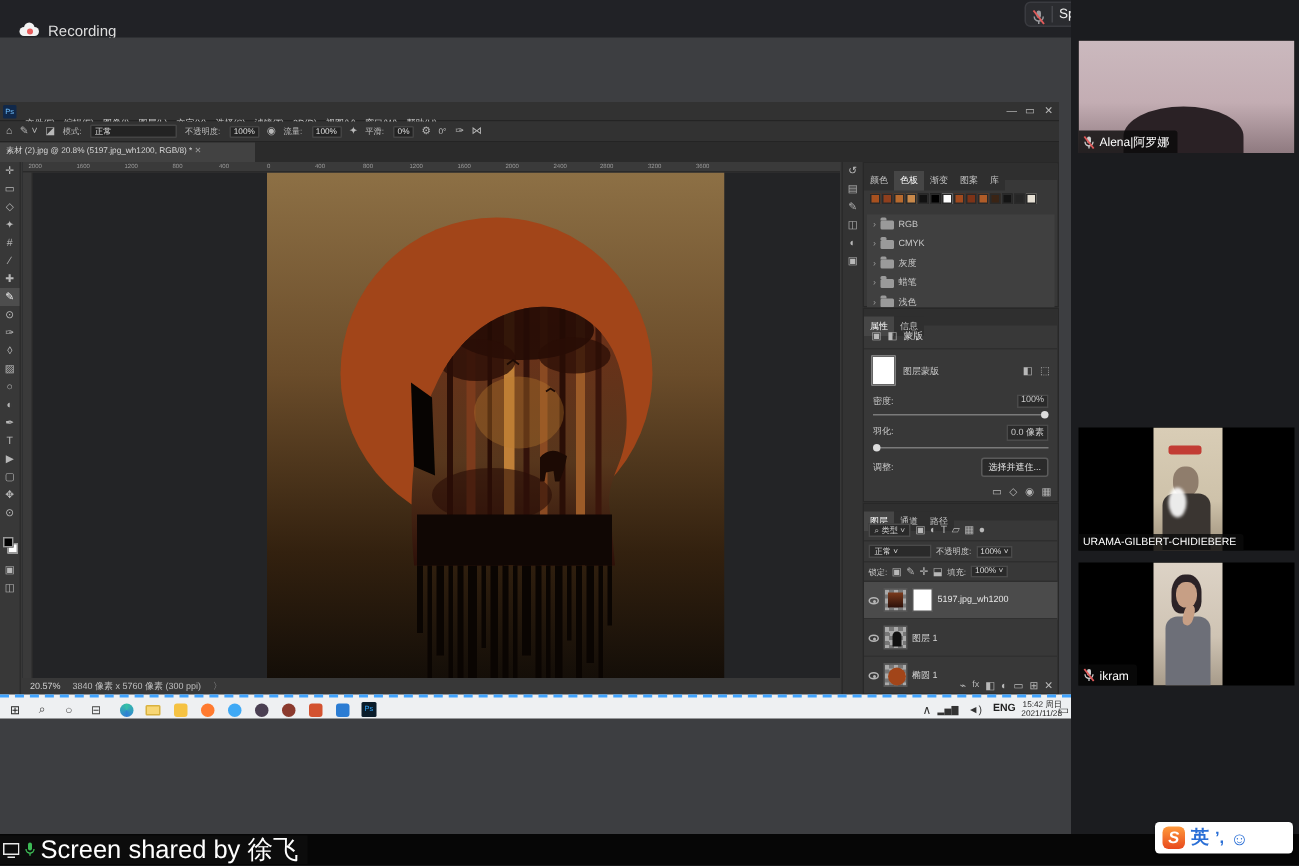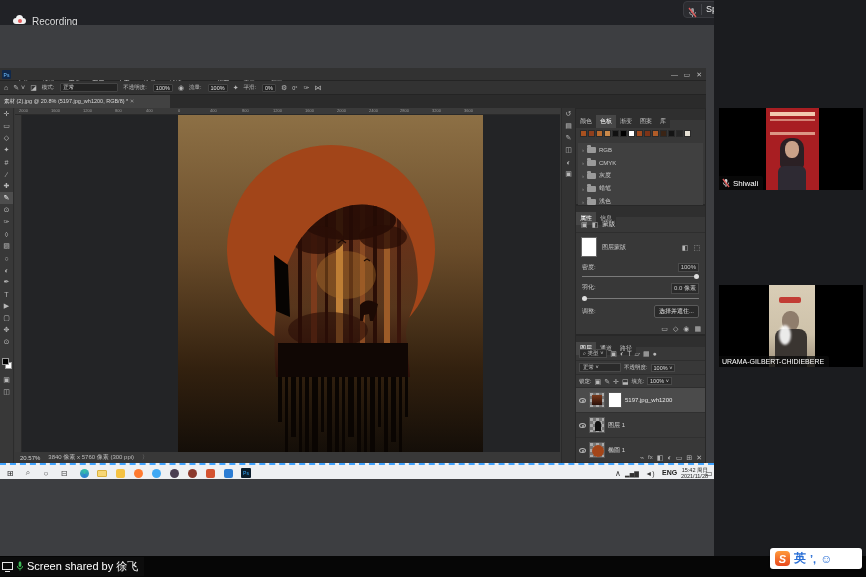--- a/index.html
+++ b/index.html
@@ -429,69 +429,81 @@
     <span class="abs" style="left:662px;top:4px;font-size:7px;color:#222;font-weight:bold;">ENG</span>
     <span class="abs" style="left:678px;top:2px;width:30px;text-align:right;line-height:6px;">
       <span style="display:block;font-size:5.5px;color:#222;">15:42 周日</span>
       <span style="display:block;font-size:5.5px;color:#222;">2021/11/28</span>
     </span>
     <span class="tb-ico" style="left:703px;color:#333;">▭</span>
   </div>
 
   <div class="abs" style="left:714px;top:0;width:152px;height:577px;background:#1b1c1f;"></div>
 
-
-  <div class="tile" style="top:108px;height:82px;">
-    <div class="abs" style="left:47px;top:0;width:53px;height:82px;background:#a81e22;">
-      <div class="abs" style="left:4px;top:4px;width:45px;height:4px;background:rgba(255,230,200,.85);"></div>
-      <div class="abs" style="left:4px;top:11px;width:45px;height:2px;background:rgba(255,230,200,.5);"></div>
-      <div class="abs" style="left:4px;top:24px;width:45px;height:3px;background:rgba(255,230,200,.6);"></div>
-      <div class="abs" style="left:14px;top:30px;width:24px;height:30px;background:#2b2024;border-radius:10px 10px 4px 4px;"></div>
-      <div class="abs" style="left:19px;top:33px;width:14px;height:17px;background:#caa188;border-radius:45%;"></div>
-      <div class="abs" style="left:12px;top:58px;width:28px;height:24px;background:#2e2a33;border-radius:6px 6px 0 0;"></div>
+  <div class="tile" style="top:27px;height:75px;">
+    <div class="abs" style="inset:0;background:linear-gradient(180deg,#cbb9be 0%,#c3adb3 55%,#8f7a80 100%);">
+      <div class="abs" style="left:30px;top:44px;width:80px;height:40px;background:#2a2125;border-radius:50% 50% 0 0;"></div>
     </div>
     <div class="namebadge">
       <svg width="8" height="10" viewBox="0 0 9 11">
           <rect x="3" y="1" width="3" height="5" rx="1.5" fill="#cfcfcf"></rect>
           <path d="M1.5 5a3 3 0 0 0 6 0" fill="none" stroke="#cfcfcf"></path>
           <line x1="4.5" y1="8" x2="4.5" y2="10" stroke="#cfcfcf"></line>
           <line x1="1" y1="1" x2="8" y2="10" stroke="#e05a5a" stroke-width="1.4"></line>
         </svg>
-      <span>Shiwali</span>
-    </div>
-  </div>
+      <span>Alena|阿罗娜</span>
+    </div>
+  </div>
+
 
 
   <div class="tile" style="top:285px;height:82px;">
     <div class="abs" style="left:50px;top:0;width:46px;height:82px;background:linear-gradient(180deg,#d9cdb6 0%,#cec2aa 60%,#9d8f7a 100%);">
       <div class="abs" style="left:10px;top:12px;width:22px;height:6px;background:#c23c34;border-radius:2px;"></div>
       <div class="abs" style="left:13px;top:26px;width:17px;height:20px;background:#8f7d6c;border-radius:45%;"></div>
       <div class="abs" style="left:6px;top:44px;width:32px;height:38px;background:#3a3531;border-radius:8px 8px 0 0;"></div>
       <div class="abs" style="left:10px;top:40px;width:12px;height:20px;background:rgba(255,255,255,.9);border-radius:50%;filter:blur(1px);"></div>
     </div>
     <div class="namebadge" style="font-size:7px;">
       <span>URAMA-GILBERT-CHIDIEBERE</span>
     </div>
   </div>
 
+  <div class="tile" style="top:375px;height:82px;">
+    <div class="abs" style="left:50px;top:0;width:46px;height:82px;background:linear-gradient(180deg,#ddd3c6 0%,#cfc4b4 60%,#a79b8a 100%);">
+      <div class="abs" style="left:12px;top:8px;width:20px;height:26px;background:#2b2226;border-radius:45% 45% 30% 30%;"></div>
+      <div class="abs" style="left:15px;top:13px;width:14px;height:17px;background:#c79f85;border-radius:45%;"></div>
+      <div class="abs" style="left:8px;top:36px;width:30px;height:46px;background:#6d6f78;border-radius:8px 8px 0 0;"></div>
+      <div class="abs" style="left:20px;top:28px;width:7px;height:14px;background:#c79f85;border-radius:40%;transform:rotate(15deg);"></div>
+    </div>
+    <div class="namebadge">
+      <svg width="8" height="10" viewBox="0 0 9 11">
+          <rect x="3" y="1" width="3" height="5" rx="1.5" fill="#cfcfcf"></rect>
+          <path d="M1.5 5a3 3 0 0 0 6 0" fill="none" stroke="#cfcfcf"></path>
+          <line x1="4.5" y1="8" x2="4.5" y2="10" stroke="#cfcfcf"></line>
+          <line x1="1" y1="1" x2="8" y2="10" stroke="#e05a5a" stroke-width="1.4"></line>
+        </svg>
+      <span>ikram</span>
+    </div>
+  </div>
 
 
   <div class="abs" style="left:0;top:556px;width:866px;height:21px;background:#060606;"></div>
 
   <div class="abs" style="left:0;top:557px;height:19px;display:flex;align-items:center;gap:3px;padding:0 6px 0 2px;background:#0c0c0c;">
     <svg width="11" height="10" viewBox="0 0 11 10">
         <rect x="0.5" y="0.5" width="10" height="7" fill="none" stroke="#e8e8e8"></rect>
         <line x1="3" y1="9.5" x2="8" y2="9.5" stroke="#e8e8e8"></line>
       </svg>
     <svg width="8" height="11" viewBox="0 0 9 11">
         <rect x="3" y="0" width="3" height="6" rx="1.5" fill="#3dbb56"></rect>
         <path d="M1.5 5a3 3 0 0 0 6 0" fill="none" stroke="#3dbb56"></path>
         <line x1="4.5" y1="8" x2="4.5" y2="10" stroke="#3dbb56"></line>
       </svg>
-    <span style="color:#fff;font-size:11px;white-space:nowrap;">Screen shared by 徐飞</span>
+    <span style="color:#fff;font-size:17px;white-space:nowrap;">Screen shared by 徐飞</span>
   </div>
 
   <div class="abs" style="left:770px;top:548px;width:92px;height:21px;background:#fff;border-radius:3px;display:flex;align-items:center;gap:4px;padding:0 5px;box-shadow:0 1px 2px rgba(0,0,0,.6);">
     <span style="width:15px;height:15px;border-radius:4px;background:linear-gradient(180deg,#ff9a3c,#e8491d);color:#fff;font-size:11px;font-weight:bold;display:flex;align-items:center;justify-content:center;font-style:italic;">S</span>
     <span style="color:#2a6fd6;font-size:12px;font-weight:bold;">英</span>
     <span style="color:#2a6fd6;font-size:11px;font-weight:bold;">’,</span>
     <span style="color:#2a6fd6;font-size:12px;">☺</span>
   </div>
 
 </div>

